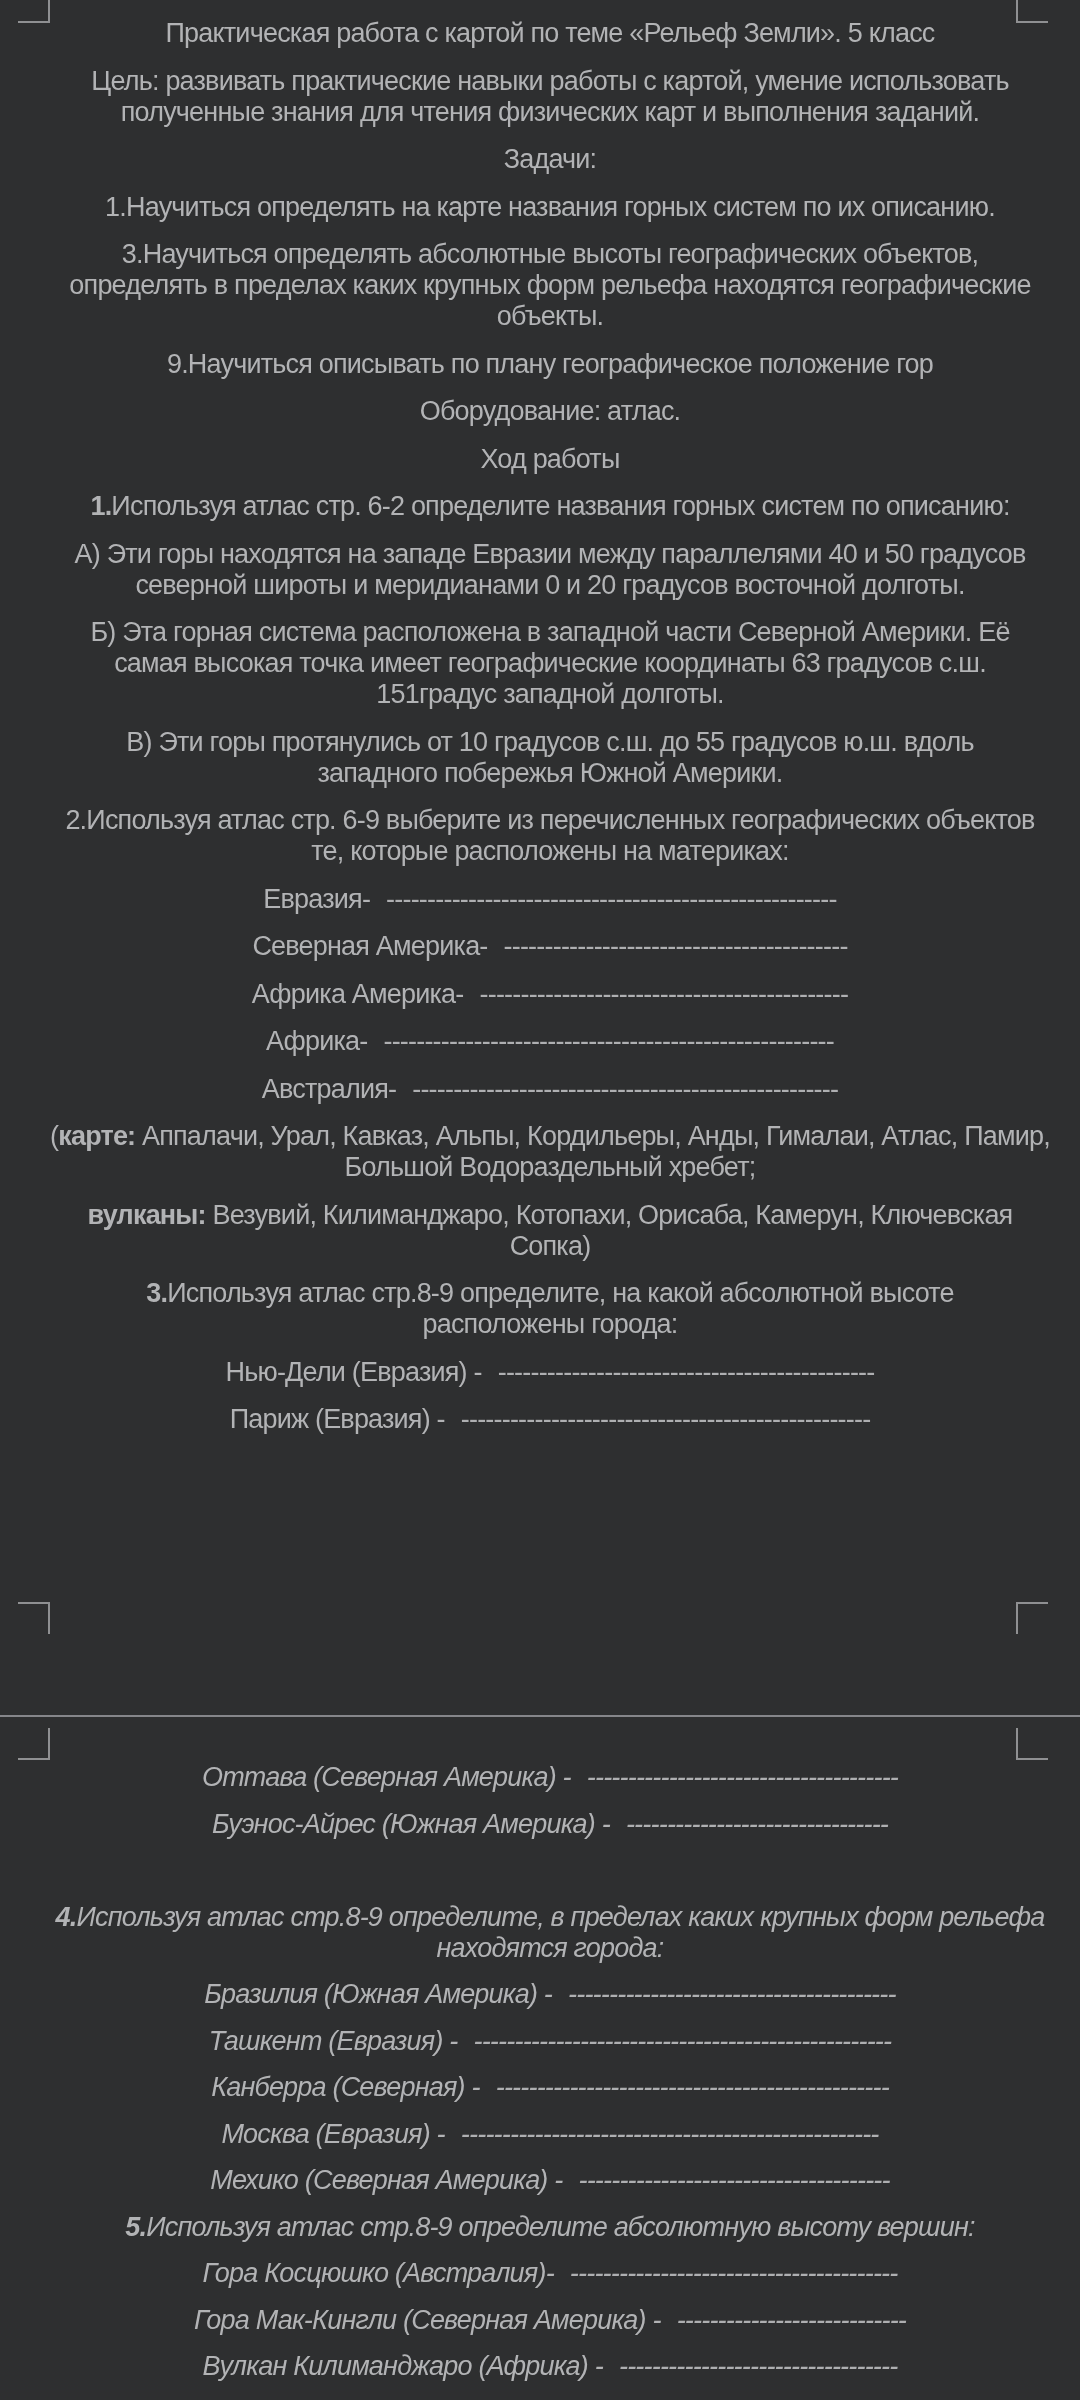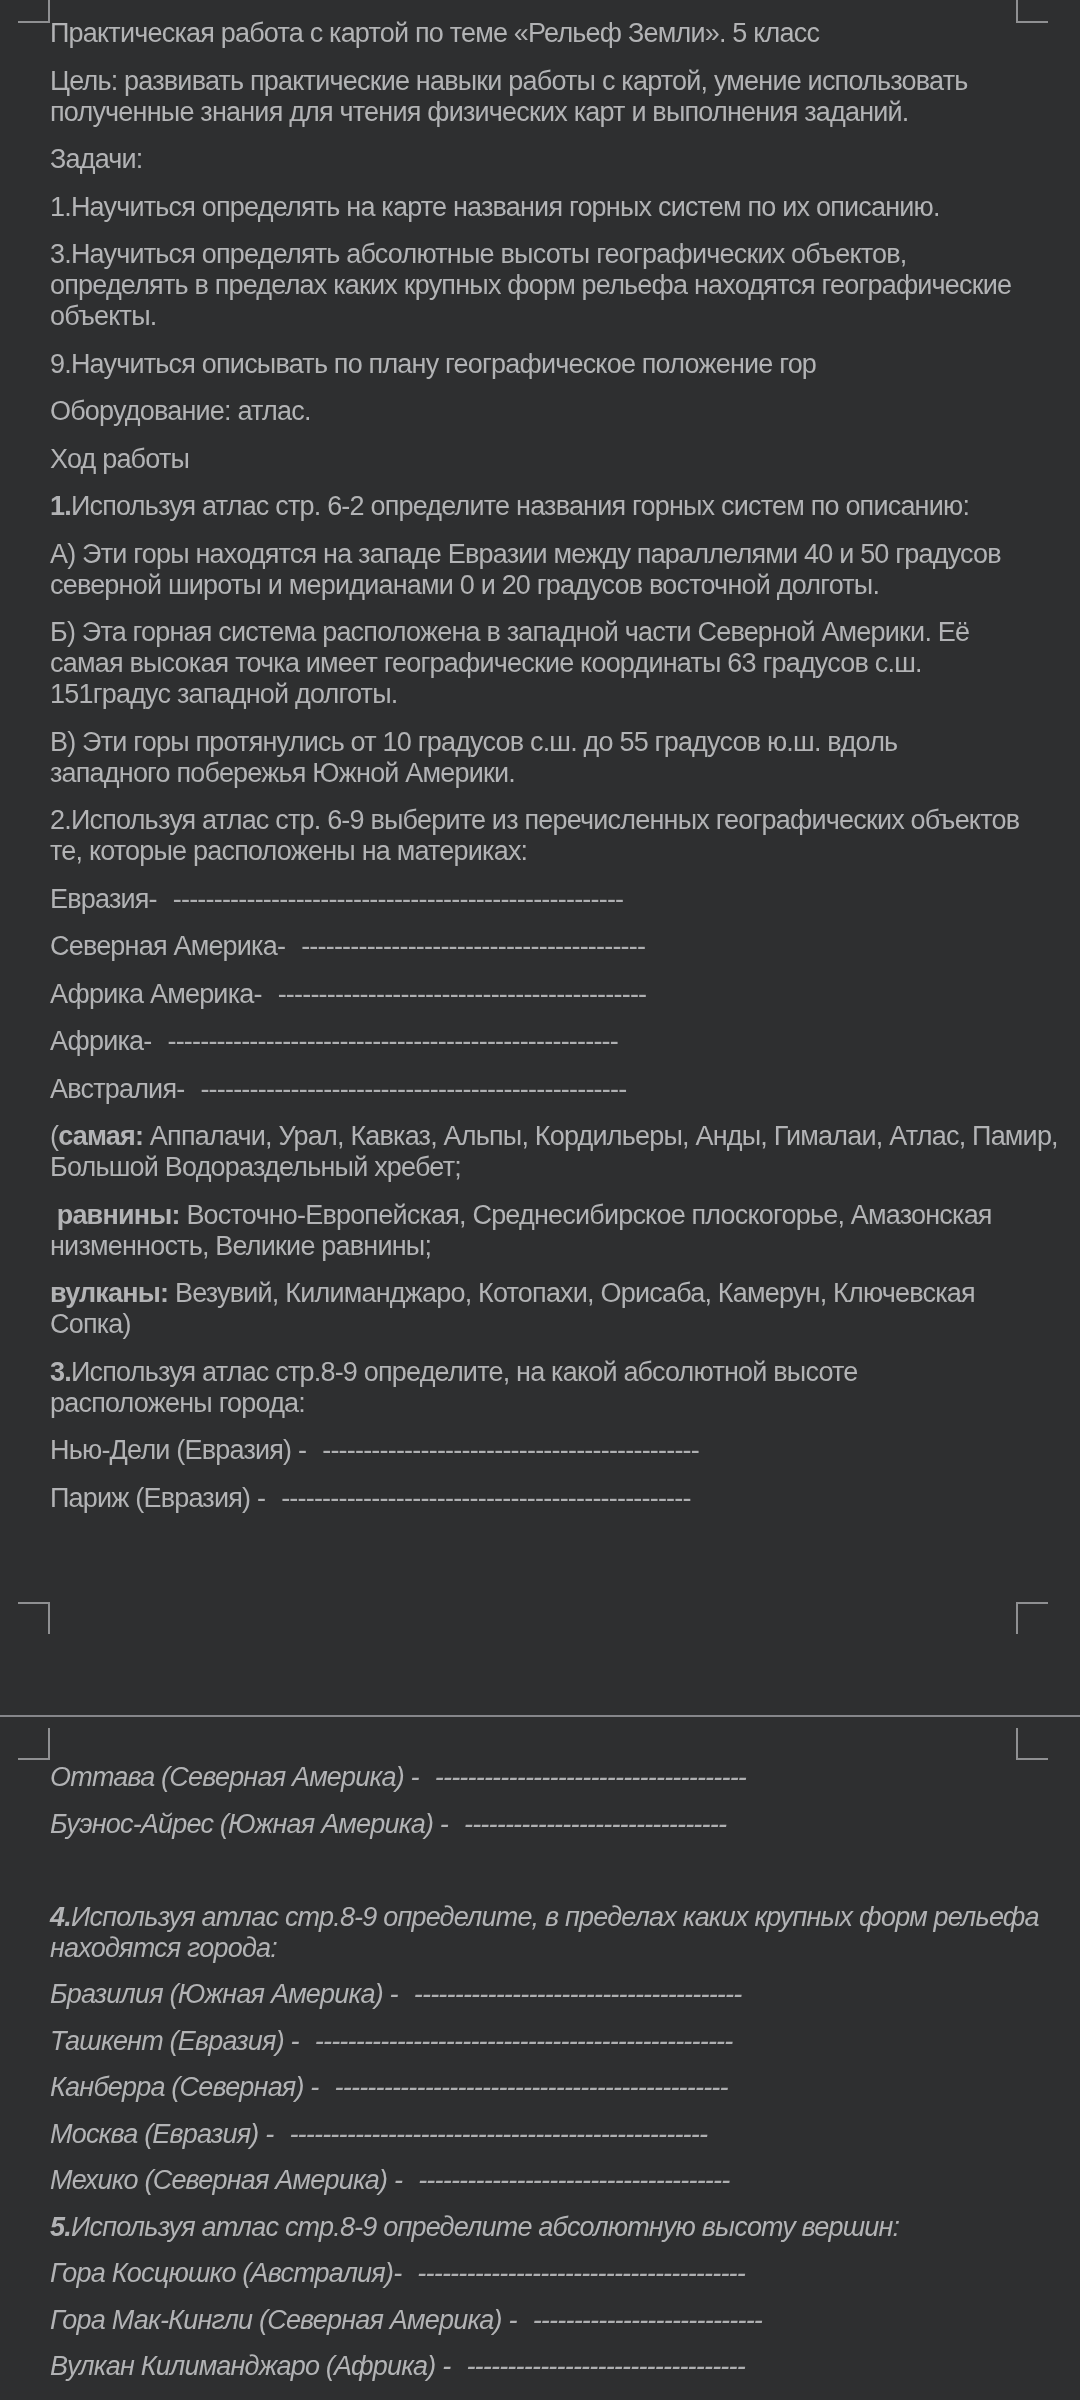--- a/index.html
+++ b/index.html
@@ -1,21 +1,21 @@
 <!DOCTYPE html>
 <html><head>
 <meta charset="utf-8">
 <style>
   html,body{margin:0;padding:0;}
   body{
     width:1080px;height:2400px;position:relative;overflow:hidden;
     background:#2e2f30;
     font-family:"Liberation Sans","DejaVu Sans",sans-serif;
   }
-  #canvas{position:absolute;inset:0;}
+  #canvas{position:absolute;inset:0;text-align:center;}
   .page-content{position:absolute;left:50px;width:1000px;}
   #page1-content{top:18px;}
   #page2-content{top:1762px;font-style:italic;}
   .para{margin:0 0 16.5px 0;}
   #page2-content .para{margin-bottom:15.5px;}
   .line{
     white-space:pre;line-height:31px;font-size:27px;letter-spacing:-0.8px;
     color:#b2b3b5;
   }
   .b{font-weight:700;}
@@ -99,26 +99,22 @@
       <div class="para">
         <div class="line"><span>Африка Америка-</span><span class="dash">---------------------------------------------</span></div>
       </div>
       <div class="para">
         <div class="line"><span>Африка-</span><span class="dash">-------------------------------------------------------</span></div>
       </div>
       <div class="para">
         <div class="line"><span>Австралия-</span><span class="dash">----------------------------------------------------</span></div>
       </div>
       <div class="para">
-        <div class="line"><span>(</span><span class="b">самая:</span><span> Аппалачи, Урал, Кавказ, Альпы, Кордильеры, Анды, Гималаи, Атлас, Памир,</span></div>
+        <div class="line"><span>(</span><span class="b">карте:</span><span> Аппалачи, Урал, Кавказ, Альпы, Кордильеры, Анды, Гималаи, Атлас, Памир,</span></div>
         <div class="line"><span>Большой Водораздельный хребет;</span></div>
-      </div>
-      <div class="para">
-        <div class="line"><span> </span><span class="b">равнины:</span><span> Восточно-Европейская, Среднесибирское плоскогорье, Амазонская</span></div>
-        <div class="line"><span>низменность, Великие равнины;</span></div>
       </div>
       <div class="para">
         <div class="line"><span class="b">вулканы:</span><span> Везувий, Килиманджаро, Котопахи, Орисаба, Камерун, Ключевская</span></div>
         <div class="line"><span>Сопка)</span></div>
       </div>
       <div class="para">
         <div class="line"><span class="b">3.</span><span>Используя атлас стр.8-9 определите, на какой абсолютной высоте</span></div>
         <div class="line"><span>расположены города:</span></div>
       </div>
       <div class="para">

